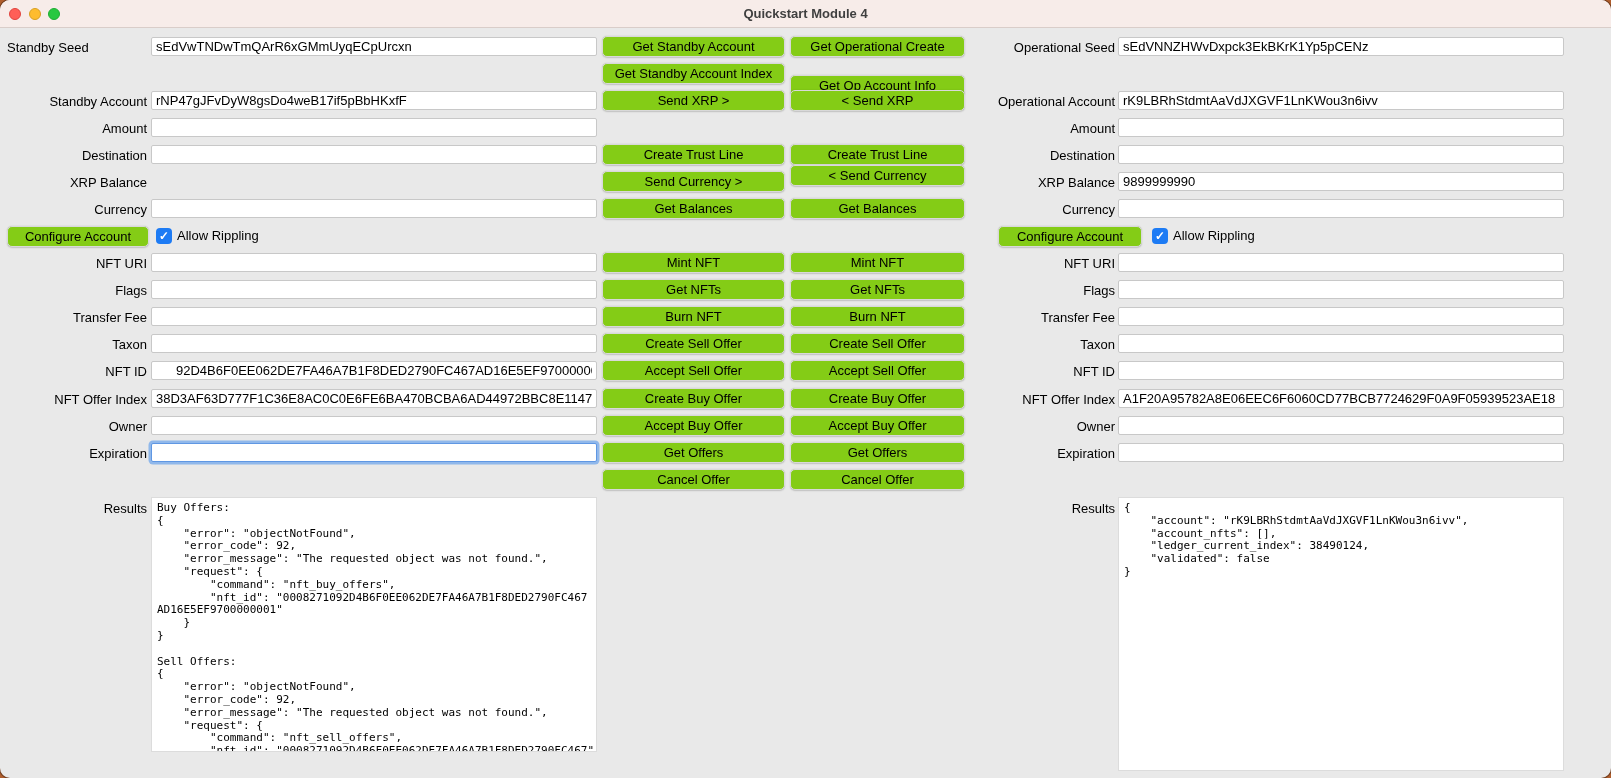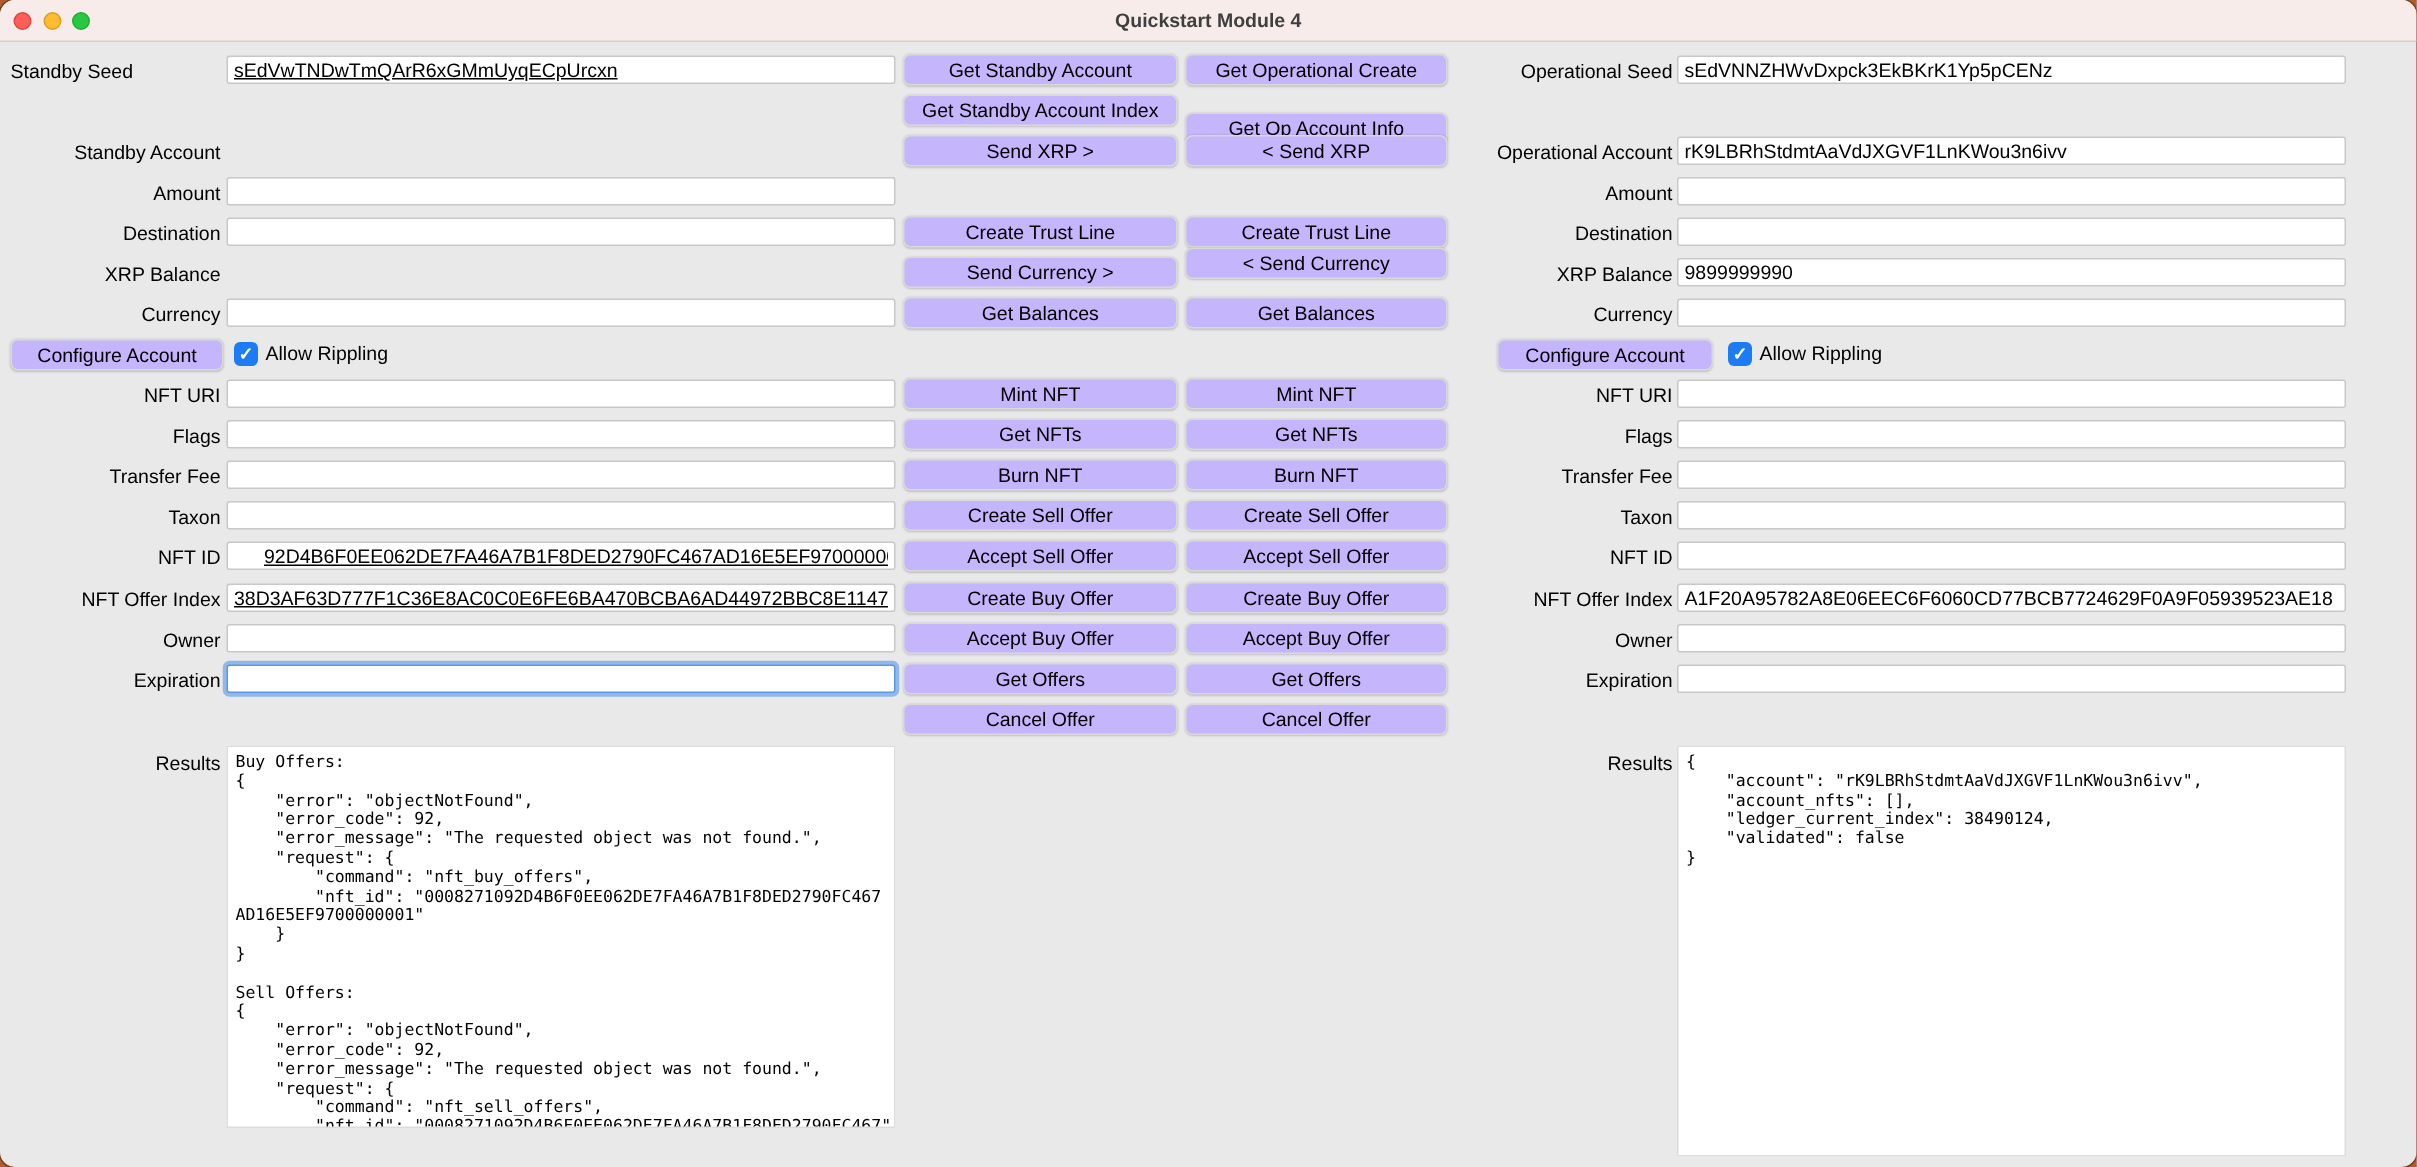--- a/index.html
+++ b/index.html
@@ -28,28 +28,28 @@
     text-align:right; white-space:nowrap;
   }
   .lbl.left-col  { left:7px;   width:140px; }
   .lbl.right-col { left:960px; width:155px; }
   .lbl.west { text-align:left; }
   .field {
     position:absolute; height:19px; width:446px; background:#fff;
     border:1px solid #c8c8c8; border-radius:2px; font-family:"Liberation Sans", sans-serif;
     font-size:13px; color:#000; padding:0 4px; outline:none;
   }
-  .field.lf { left:151px;text-decoration:underline; }
+  .field.lf { left:151px; }
   .field.rf { left:1118px; }
   .field.focused {
     border:1px solid #5f97e3;
     box-shadow:0 0 0 2.5px rgba(128,175,235,.85);
   }
   .btn {
-    position:absolute; height:21px; background:#c4b5fd; border:1px solid #d9d9d9;
+    position:absolute; height:21px; background:#84cc16; border:1px solid #d9d9d9;
     border-radius:5px; font-size:13px; color:#000; text-align:center; line-height:19px;
     box-shadow:0 0.5px 1.5px rgba(0,0,0,.18); cursor:default; white-space:nowrap;
   }
   .btn.c1 { left:602px; width:183px; }
   .btn.c2 { left:790px; width:175px; }
   .checkbox {
     position:absolute; width:16px; height:16px; background:#1d7bf4; border-radius:4px;
     color:#fff; font-size:12px; font-weight:bold; text-align:center; line-height:16px;
   }
   .cb-label { position:absolute; height:20px; line-height:20px; font-size:13px; color:#000; white-space:nowrap; }
@@ -70,20 +70,21 @@
     <div class="tl red"></div>
     <div class="tl yellow"></div>
     <div class="tl green"></div>
     <div class="title">Quickstart Module 4</div>
   </div>
 
   <div class="lbl left-col west" style="top:38px">Standby Seed</div>
   <input class="field lf" style="top: 37px;" value="sEdVwTNDwTmQArR6xGMmUyqECpUrcxn">
 
   <div class="lbl left-col" style="top:92px">Standby Account</div>
+  <input class="field lf" style="top: 91px;" value="rNP47gJFvDyW8gsDo4weB17if5pBbHKxfF">
 
   <div class="lbl left-col" style="top:119px">Amount</div>
   <input class="field lf" style="top: 118px;" value="">
 
   <div class="lbl left-col" style="top:146px">Destination</div>
   <input class="field lf" style="top: 145px;" value="">
 
   <div class="lbl left-col" style="top:173px">XRP Balance</div>
 
   <div class="lbl left-col" style="top:200px">Currency</div>

